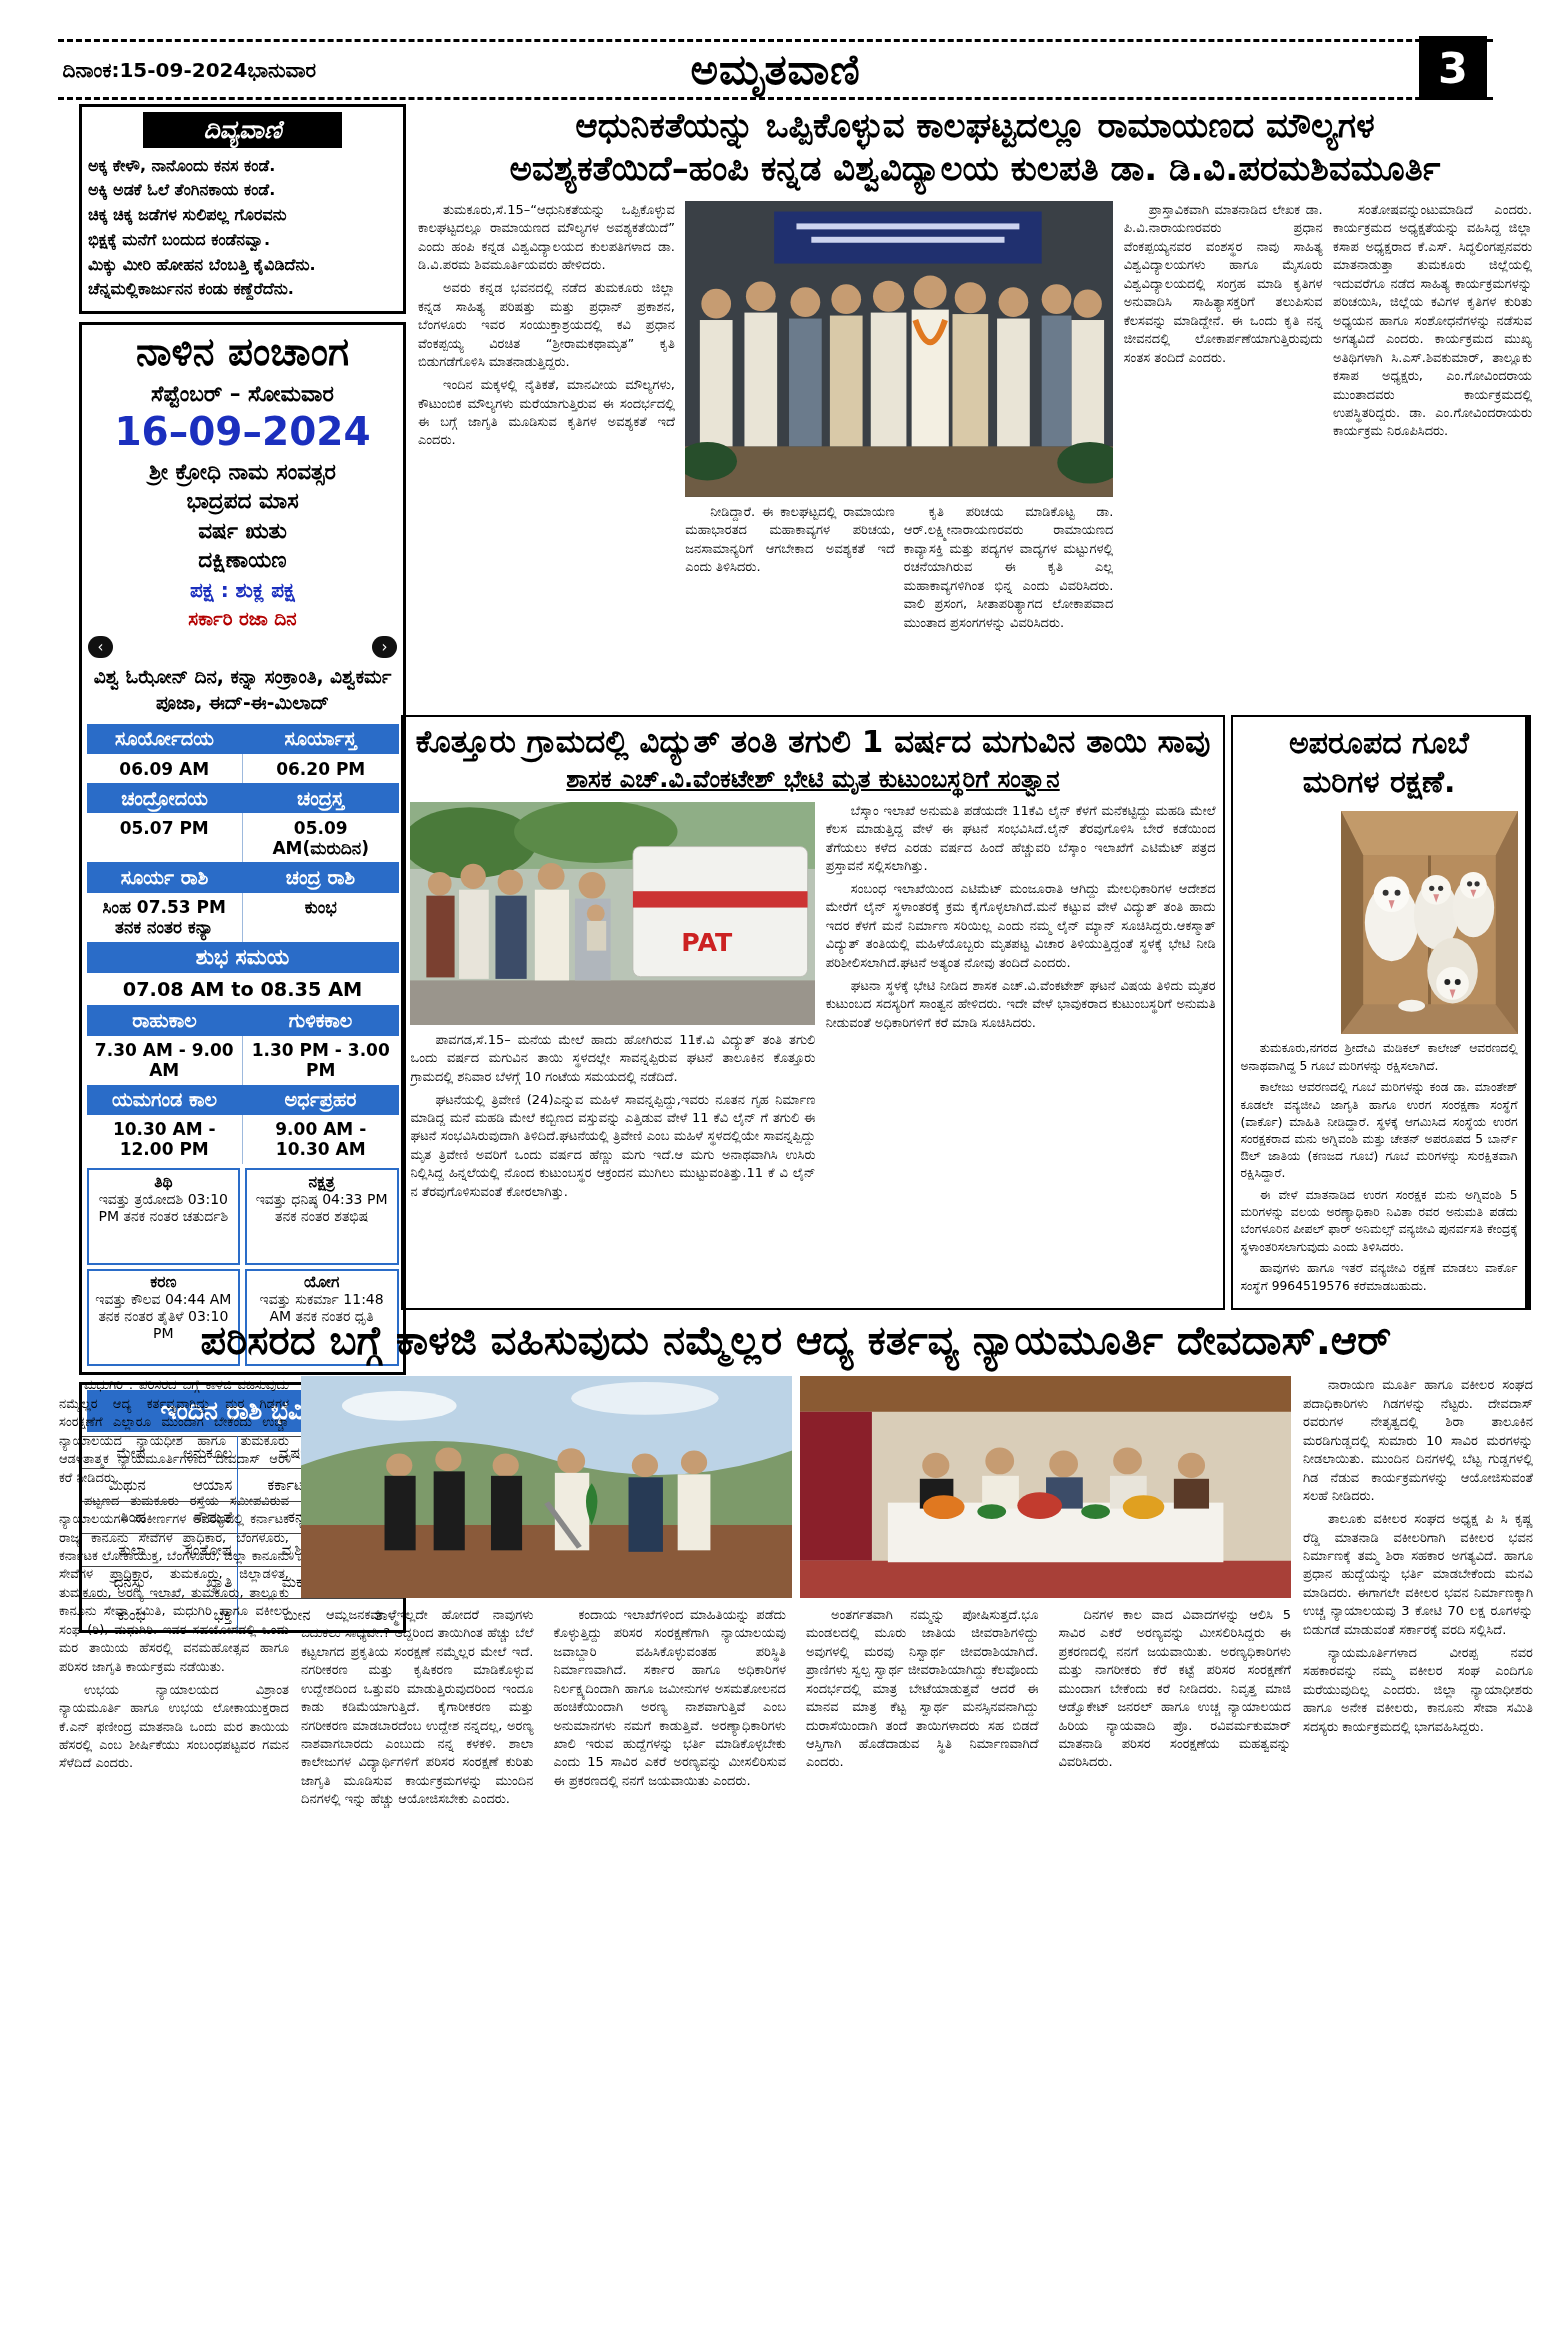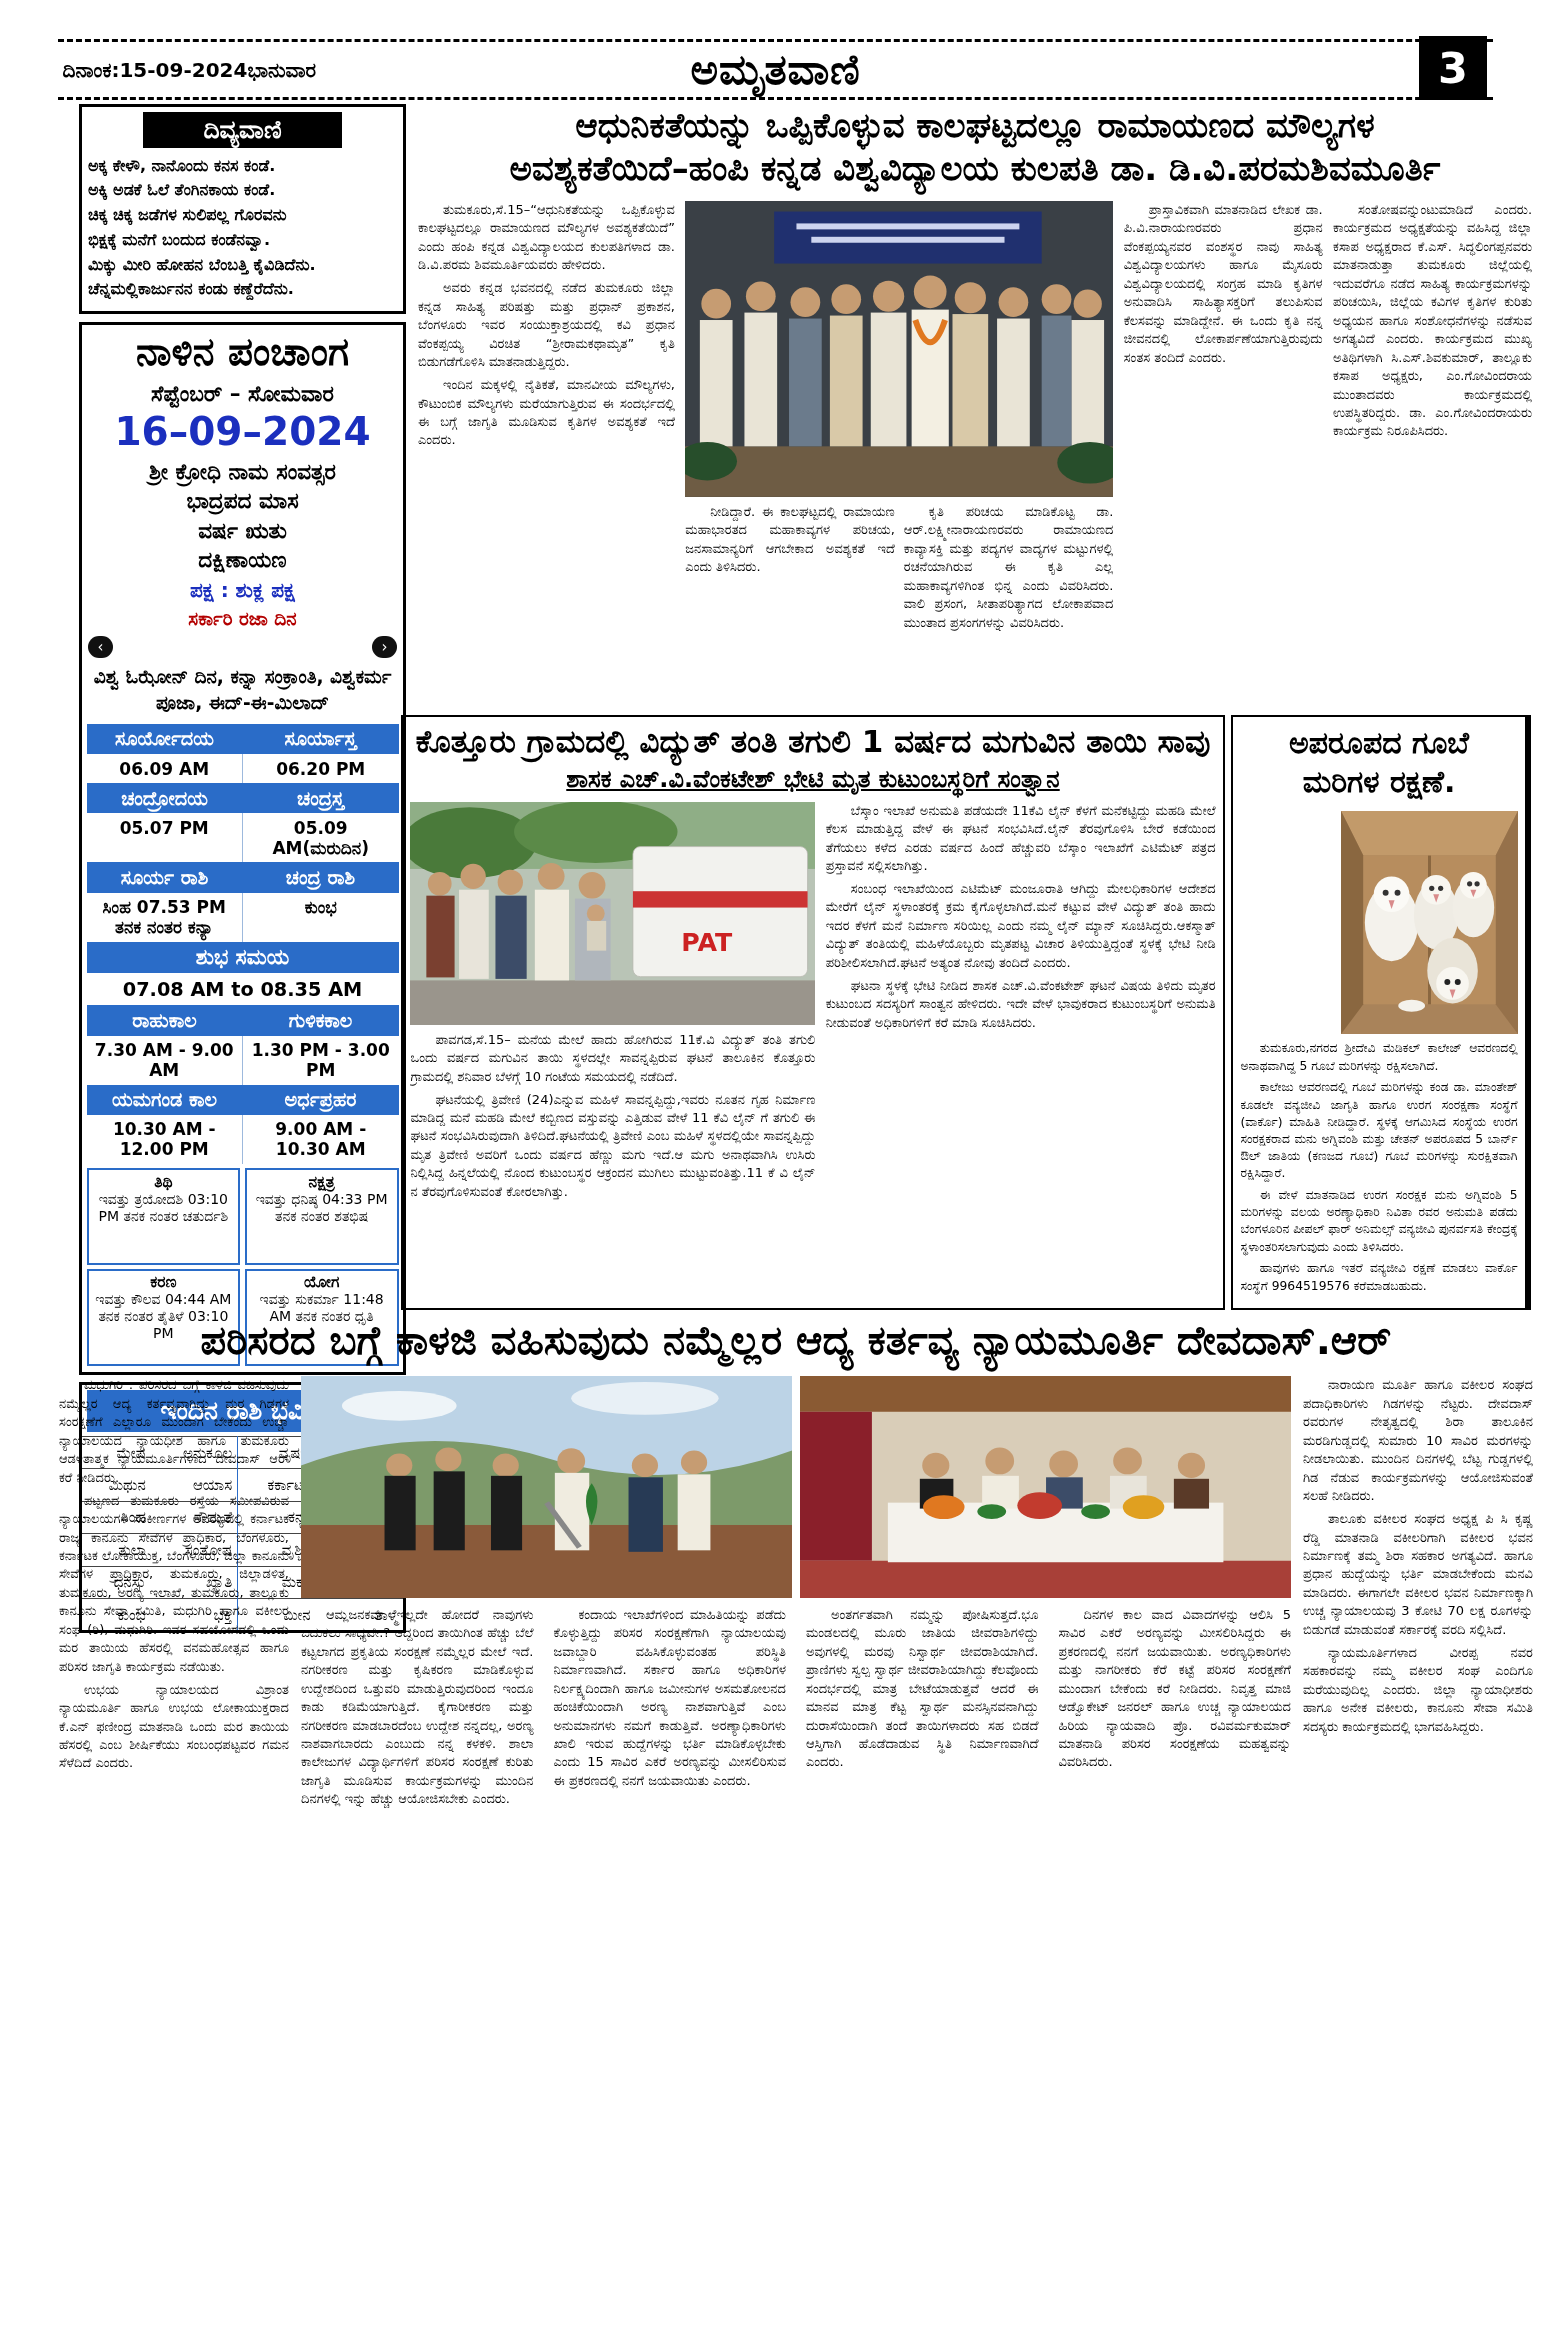--- a/index.html
+++ b/index.html
@@ -12,21 +12,21 @@
   .header-date{font-size:20px;font-weight:bold;padding-left:4.5px;width:416px;}
   .masthead{position:absolute;left:50%;transform:translateX(-50%);
             font-size:42px;font-weight:bold;letter-spacing:0.7px;}
   .pageno-box{position:absolute;right:6px;top:-6px;width:68px;height:64px;
               background:#000;color:#fff;font-size:43px;font-weight:bold;
               display:flex;align-items:center;justify-content:center;}
   
   .sidebar{position:absolute;left:79px;top:104px;width:327px;}
   .sbox{border:3px solid #000;background:#fff;margin-bottom:7.4px;}
   .dv-title{background:#000;color:#fff;font-size:25px;font-weight:bold;
-            width:62%;margin:4.5px auto 3px auto;text-align:center;padding:3px 0;}
+            width:62%;margin:4.5px auto 3px auto;text-align:center;padding:3px 0;font-style:italic;}
   .dv-lines{font-size:16px;font-weight:600;text-align:left;line-height:1.55;
             padding:3px 6px 9px 6px;}
   .pan{padding:4.5px 4.5px 6px 4.5px;text-align:center;}
   .pan-title{font-size:39px;font-weight:bold;}
   .pan-sub{font-size:21.6px;font-weight:bold;margin-top:6px;}
   .pan-date{font-size:39px;font-weight:bold;color:#1b2fbe;margin-top:3px;}
   .pan-line{font-size:21.6px;font-weight:bold;margin-top:4.5px;}
   .pan-paksha{font-size:20px;font-weight:bold;color:#1b2fbe;margin-top:6px;}
   .pan-holiday{font-size:18.6px;font-weight:bold;color:#b30000;margin-top:6px;}
   .pan-arrows{display:flex;justify-content:space-between;margin:6px 1.5px;}

